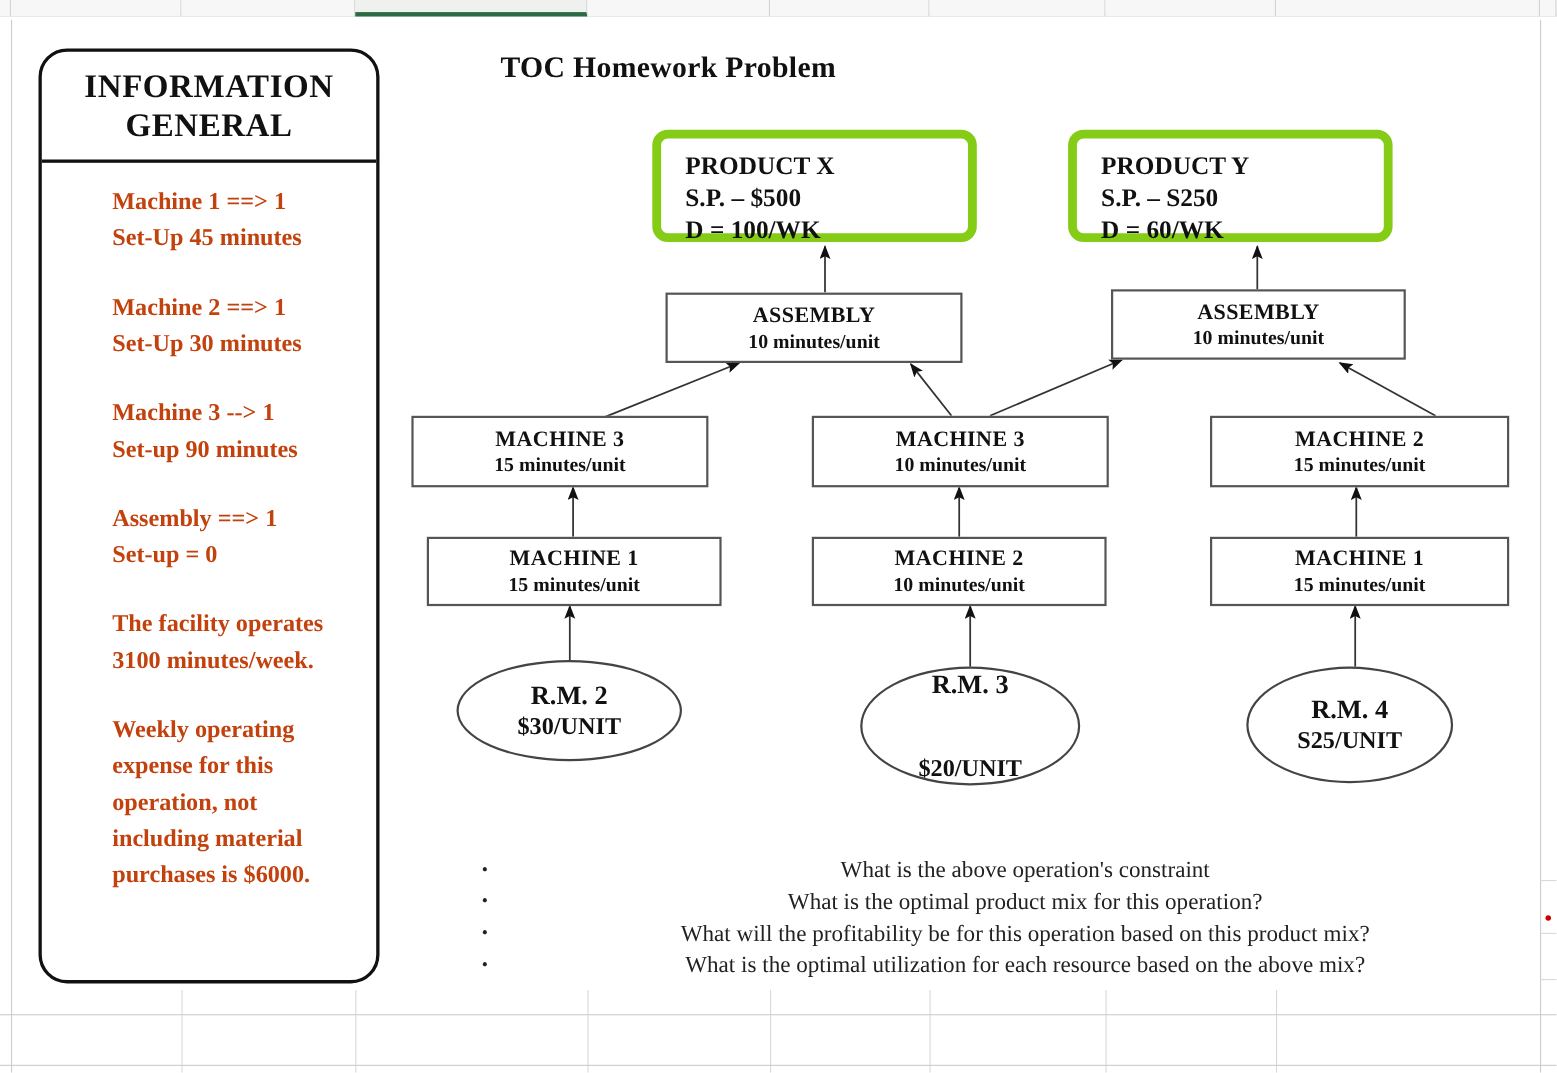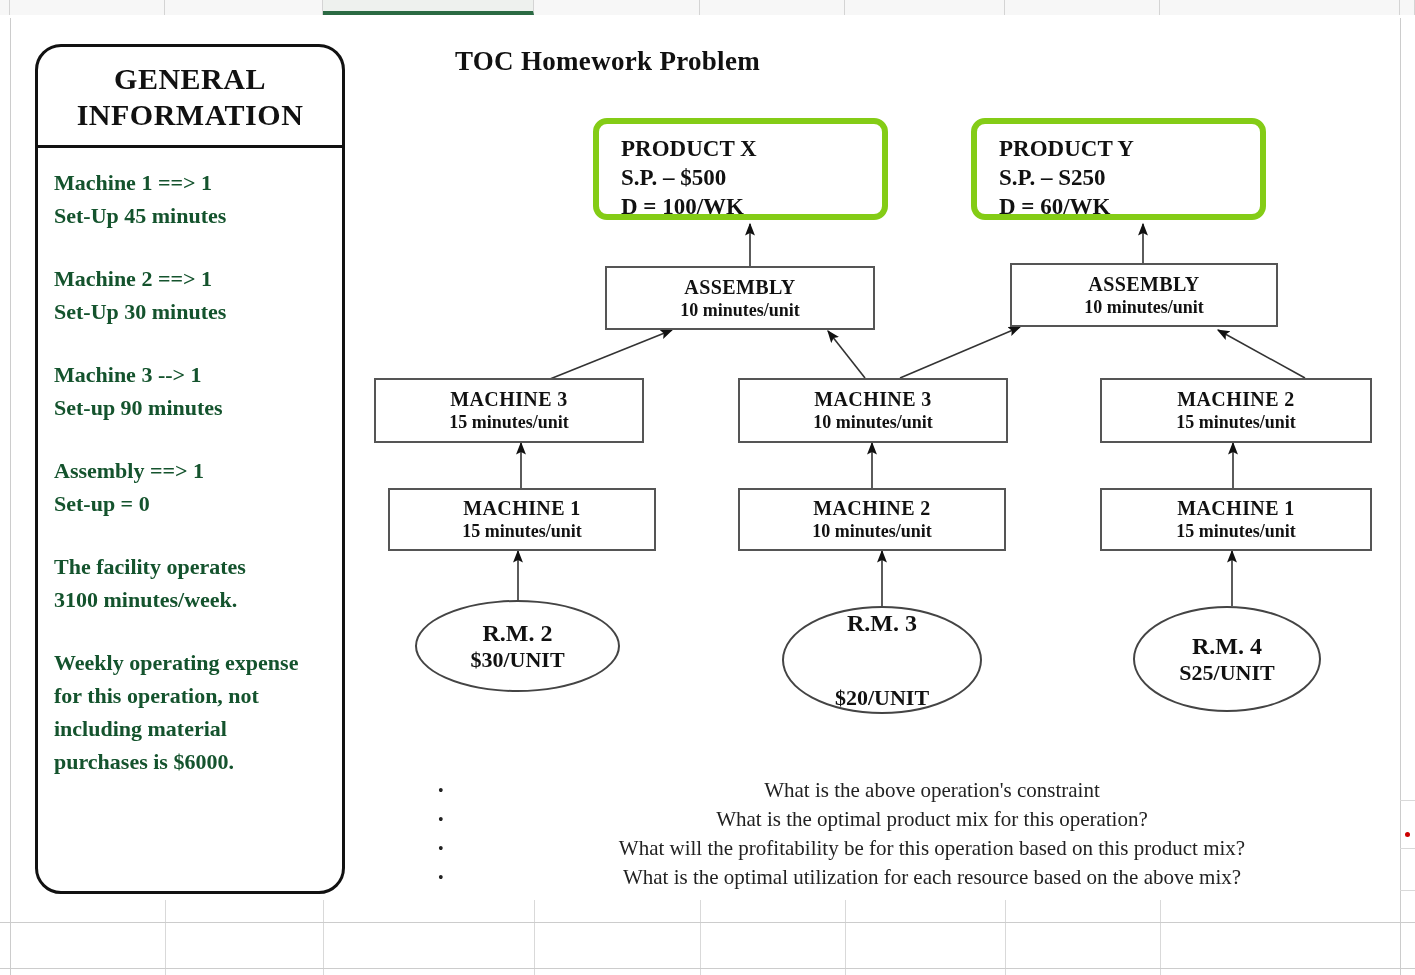--- a/index.html
+++ b/index.html
@@ -83,21 +83,22 @@
   #gen-info-rule {
     height: 3px;
     background: #111111;
     margin: 2px 0 0 0;
   }
   #gen-info-body {
     padding: 18px 16px 0 16px;
     font-size: 22px;
     font-weight: bold;
     line-height: 33px;
-    color: #14532d;
+    color: #c2410c;
+    margin-left: 48px;
   }
   .info-block { margin-bottom: 30px; }
   .info-block.last { margin-bottom: 0; }
   .info-line { white-space: nowrap; }
   .info-para { white-space: normal; }
 
   
   #diagram {
     position: absolute;
     left: 0; top: 0;
@@ -113,21 +114,21 @@
   }
 
   .node {
     position: absolute;
     box-sizing: border-box;
     background: #ffffff;
     color: #111;
     text-align: center;
   }
   .prod-box {
-    border: 6px solid #84cc16;
+    border: 8px solid #84cc16;
     border-radius: 14px;
     padding: 10px 0 0 22px;
     text-align: left;
     font-size: 23px;
     font-weight: bold;
     line-height: 29px;
   }
   .rect-box {
     border: 2px solid #555555;
     display: flex;
@@ -226,22 +227,22 @@
   <div class="gridline-h strong" style="left:0px;top:922px;width:1415px;"></div>
   <div class="gridline-h strong" style="left:0px;top:968px;width:1415px;"></div>
   <div class="gridline-h" style="left:1400px;top:800px;width:15px;"></div>
   <div class="gridline-h" style="left:1400px;top:848px;width:15px;"></div>
   <div class="gridline-h" style="left:1400px;top:890px;width:15px;"></div>
   <div class="red-dot" style="left:1405px;top:832px;"></div>
 </div>
 
 <div id="gen-info">
   <div id="gen-info-title">
+    <div>INFORMATION</div>
     <div>GENERAL</div>
-    <div>INFORMATION</div>
   </div>
   <div id="gen-info-rule"></div>
   <div id="gen-info-body">
     <div class="info-block">
       <div class="info-line">Machine 1 ==&gt; 1</div>
       <div class="info-line">Set-Up 45 minutes</div>
     </div>
     <div class="info-block">
       <div class="info-line">Machine 2 ==&gt; 1</div>
       <div class="info-line">Set-Up 30 minutes</div>

